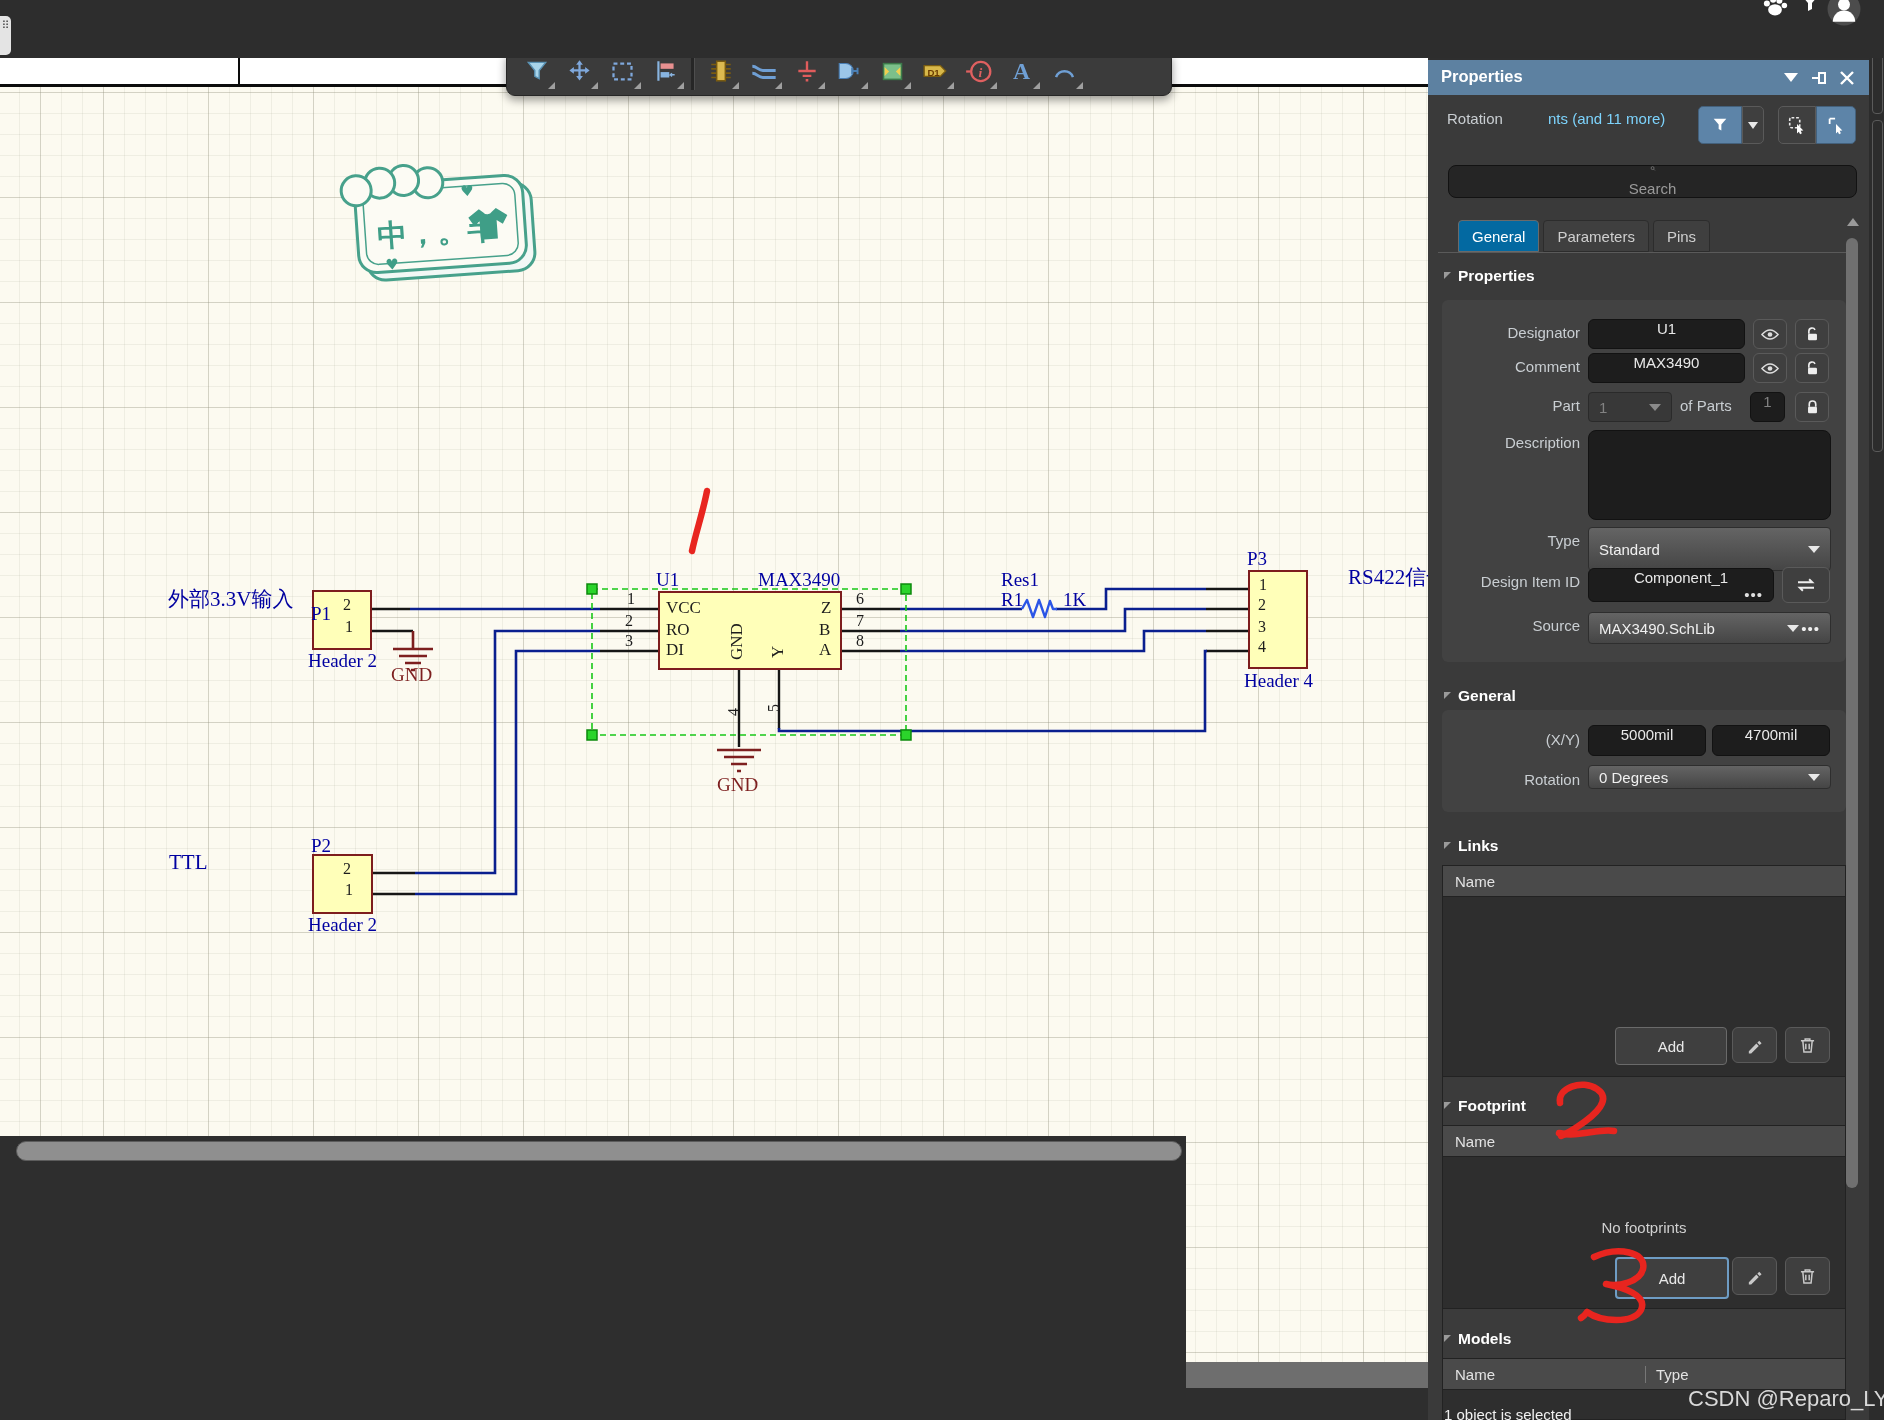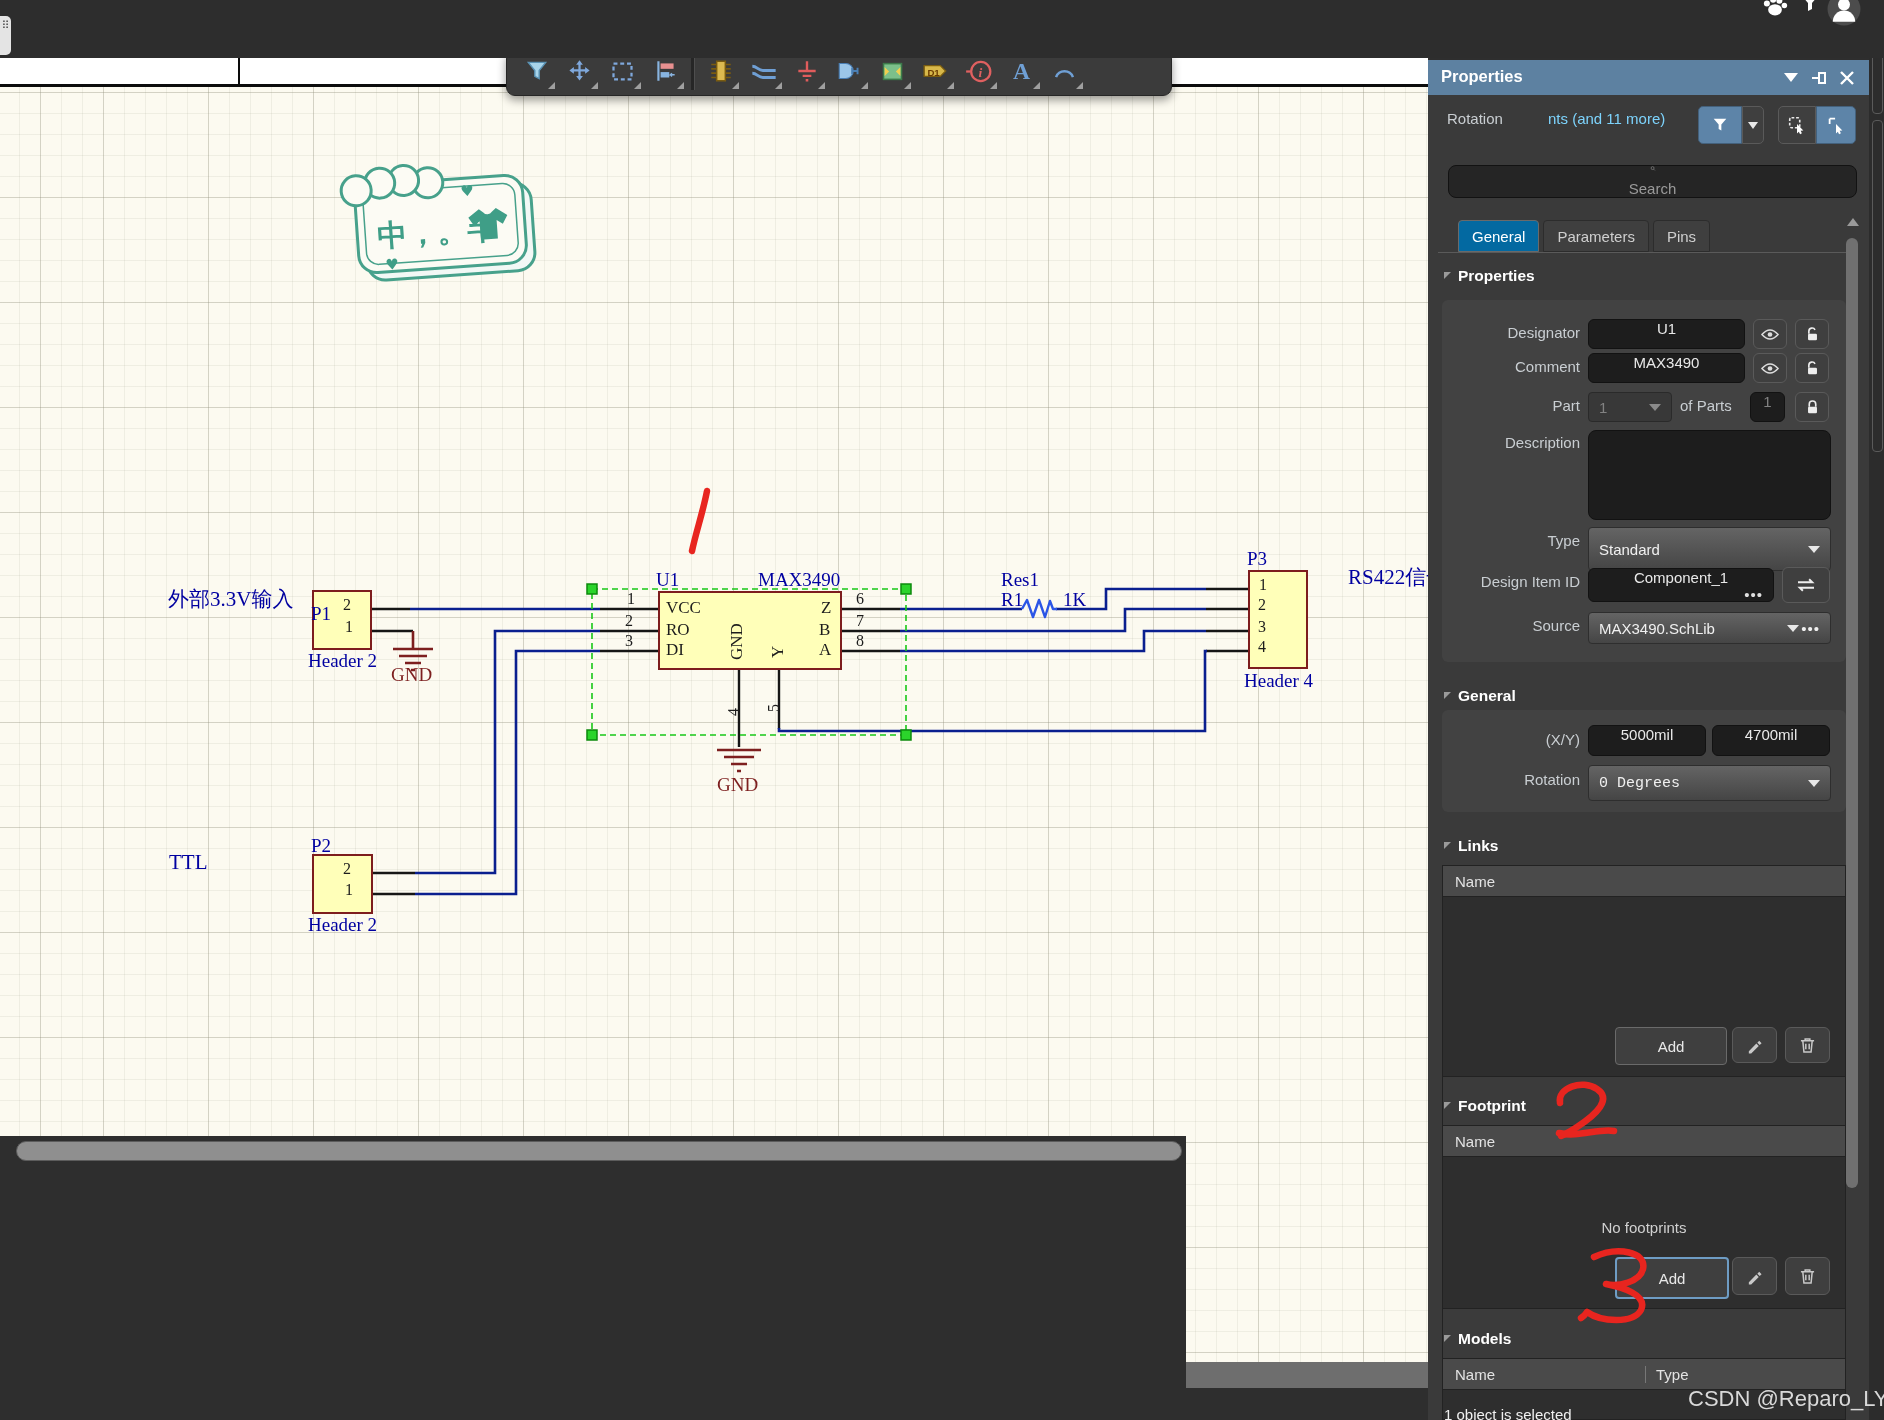--- a/index.html
+++ b/index.html
@@ -428,21 +428,21 @@
   <div class="phead" style="left:16px;top:627px;"><span>General</span></div>
   <div class="groupbox" style="left:14px;top:650px;width:404px;height:102px;"></div>
   <span class="plabel" style="left:20px;top:671px;width:132px;">(X/Y)</span>
   <div class="pfield" style="left:160px;top:665px;width:118px;height:31px;">
       <span>5000mil</span>
     </div>
   <div class="pfield" style="left:284px;top:665px;width:118px;height:31px;">
       <span>4700mil</span>
     </div>
   <span class="plabel" style="left:20px;top:711px;width:132px;">Rotation</span>
-  <div class="pdrop" style="left:160px;top:705px;width:243px;height:36px;font-family:Liberation Mono, monospace;">
+  <div class="pdrop" style="left:160px;top:705px;width:243px;height:24px;">
     <span>0 Degrees</span>
       <span class="caret"></span>
   </div>
 
   <div class="phead" style="left:16px;top:777px;"><span>Links</span></div>
   <div class="ptable" style="left:14px;top:805px;width:404px;height:267px;">
     <div class="thead">
         <span>Name</span>
       </div>
     <div class="tfoot" style="height:54px;"></div>

